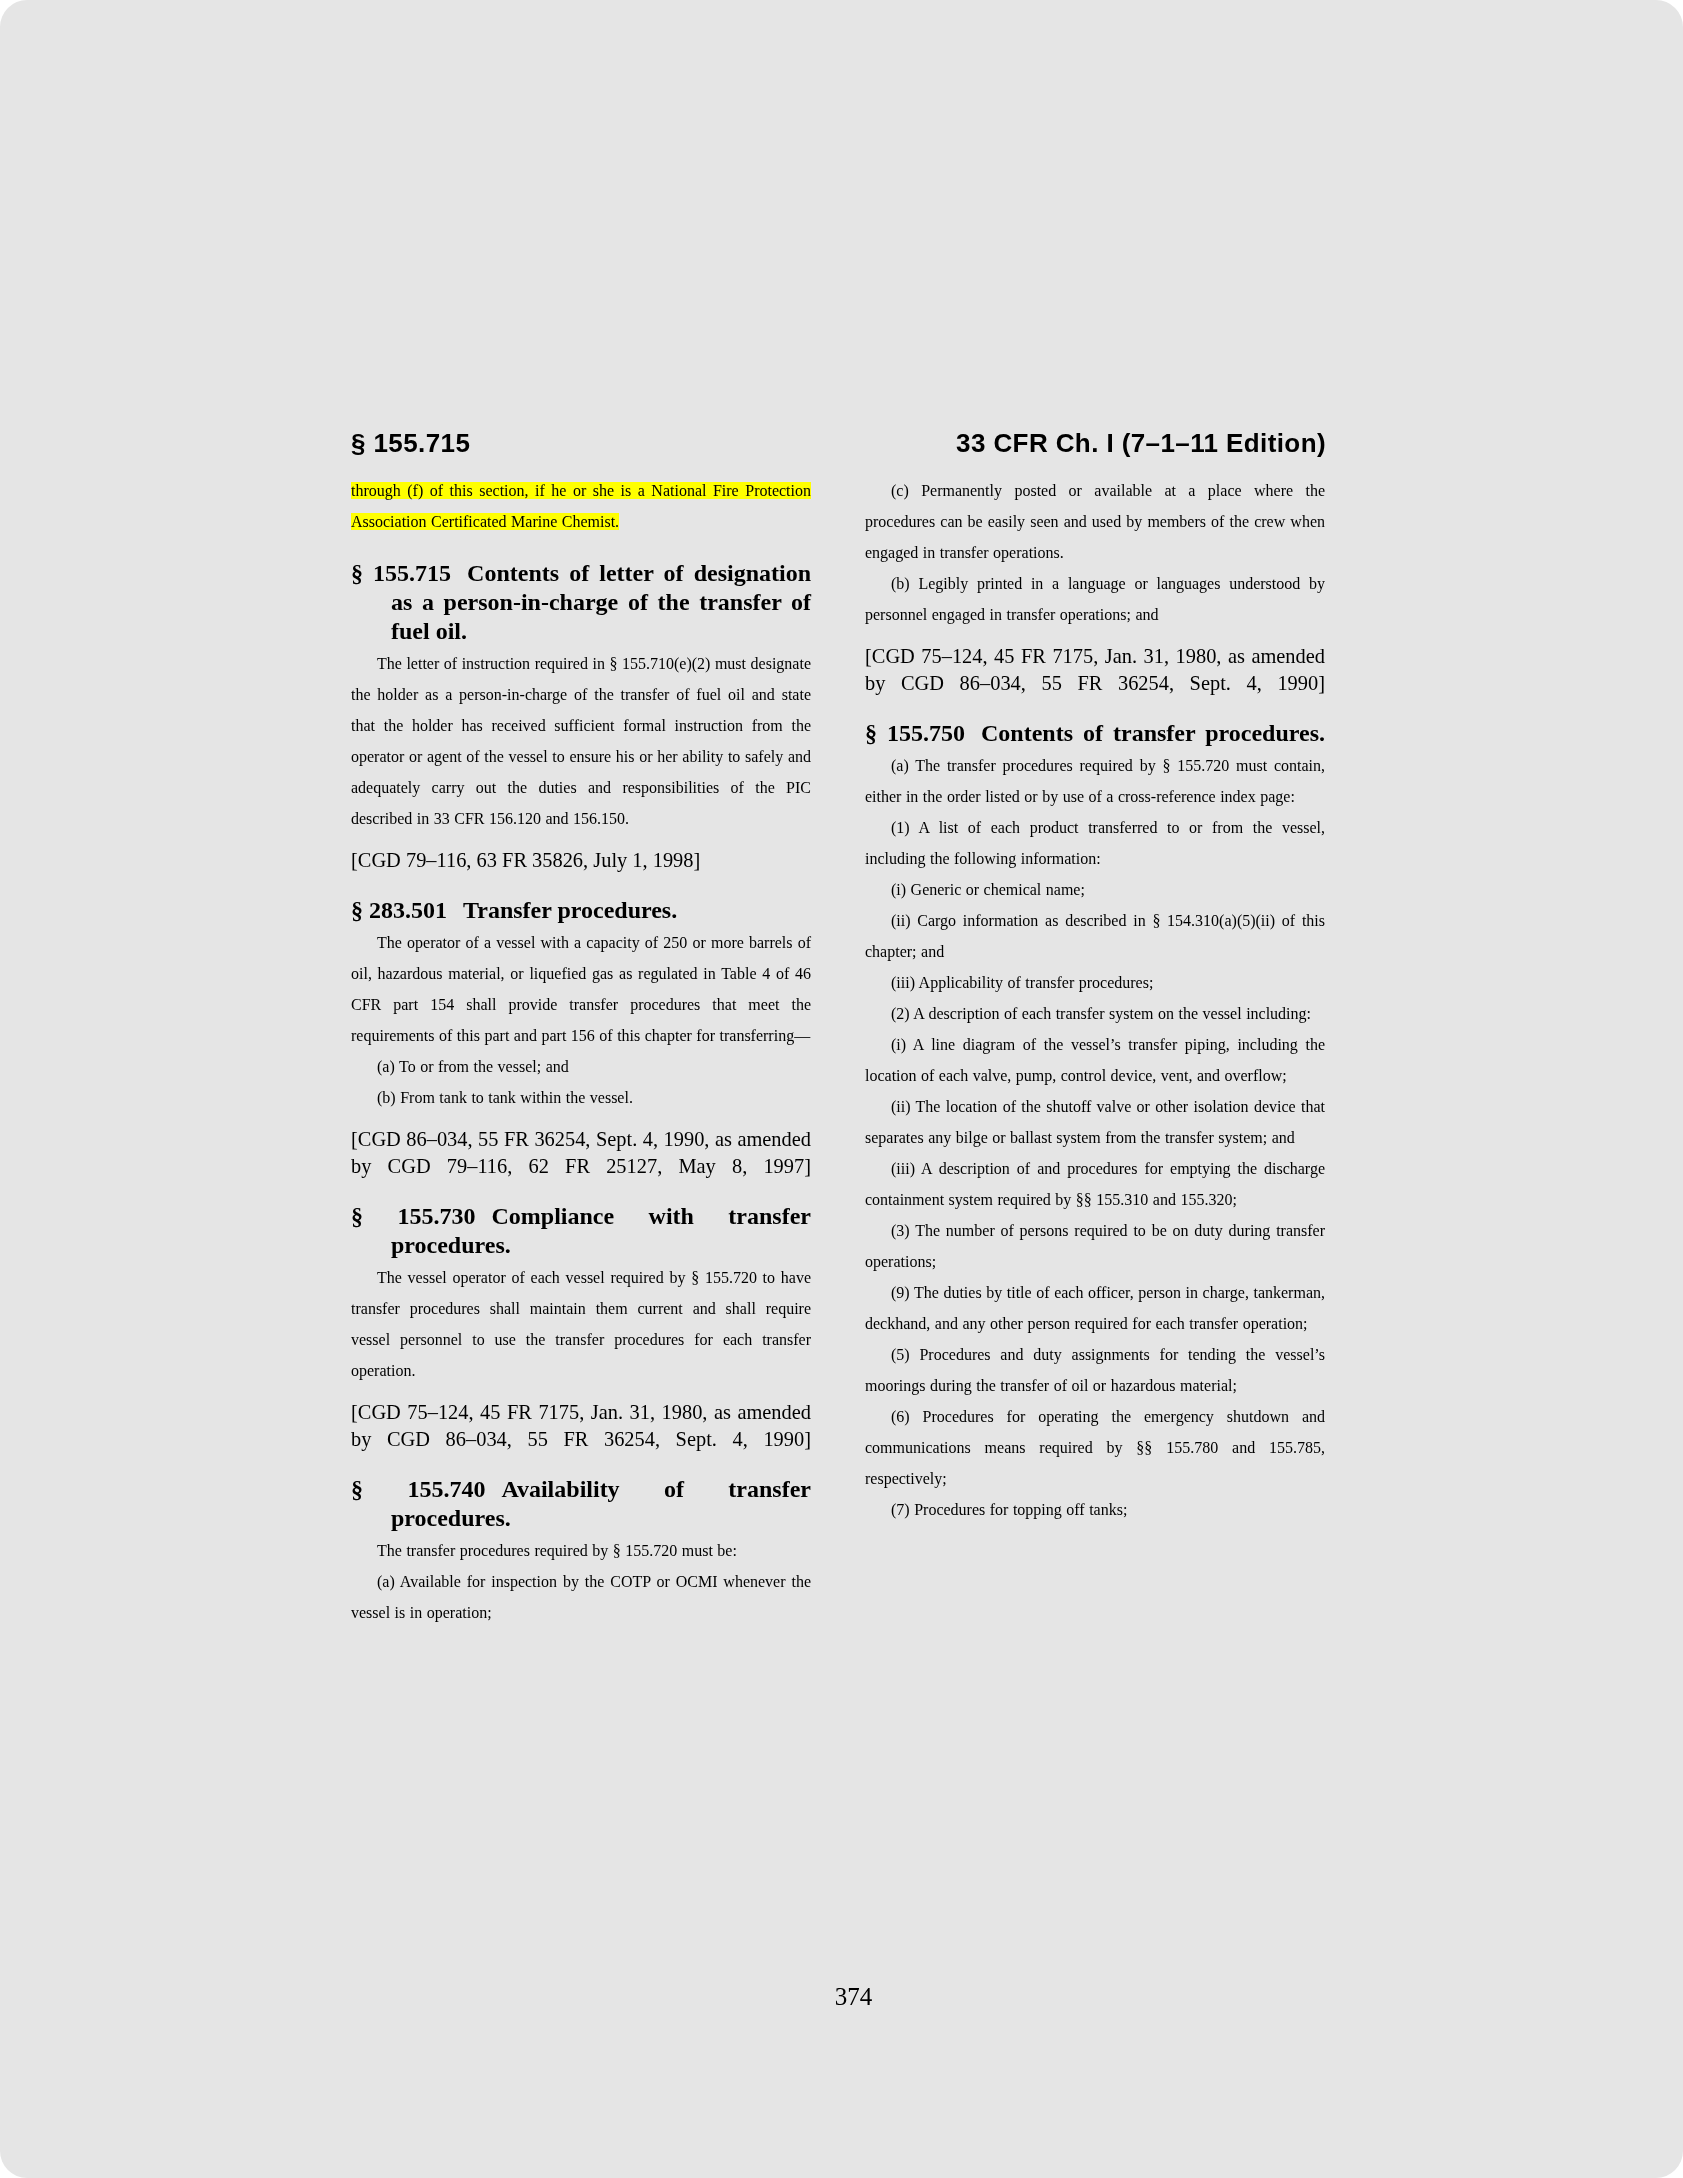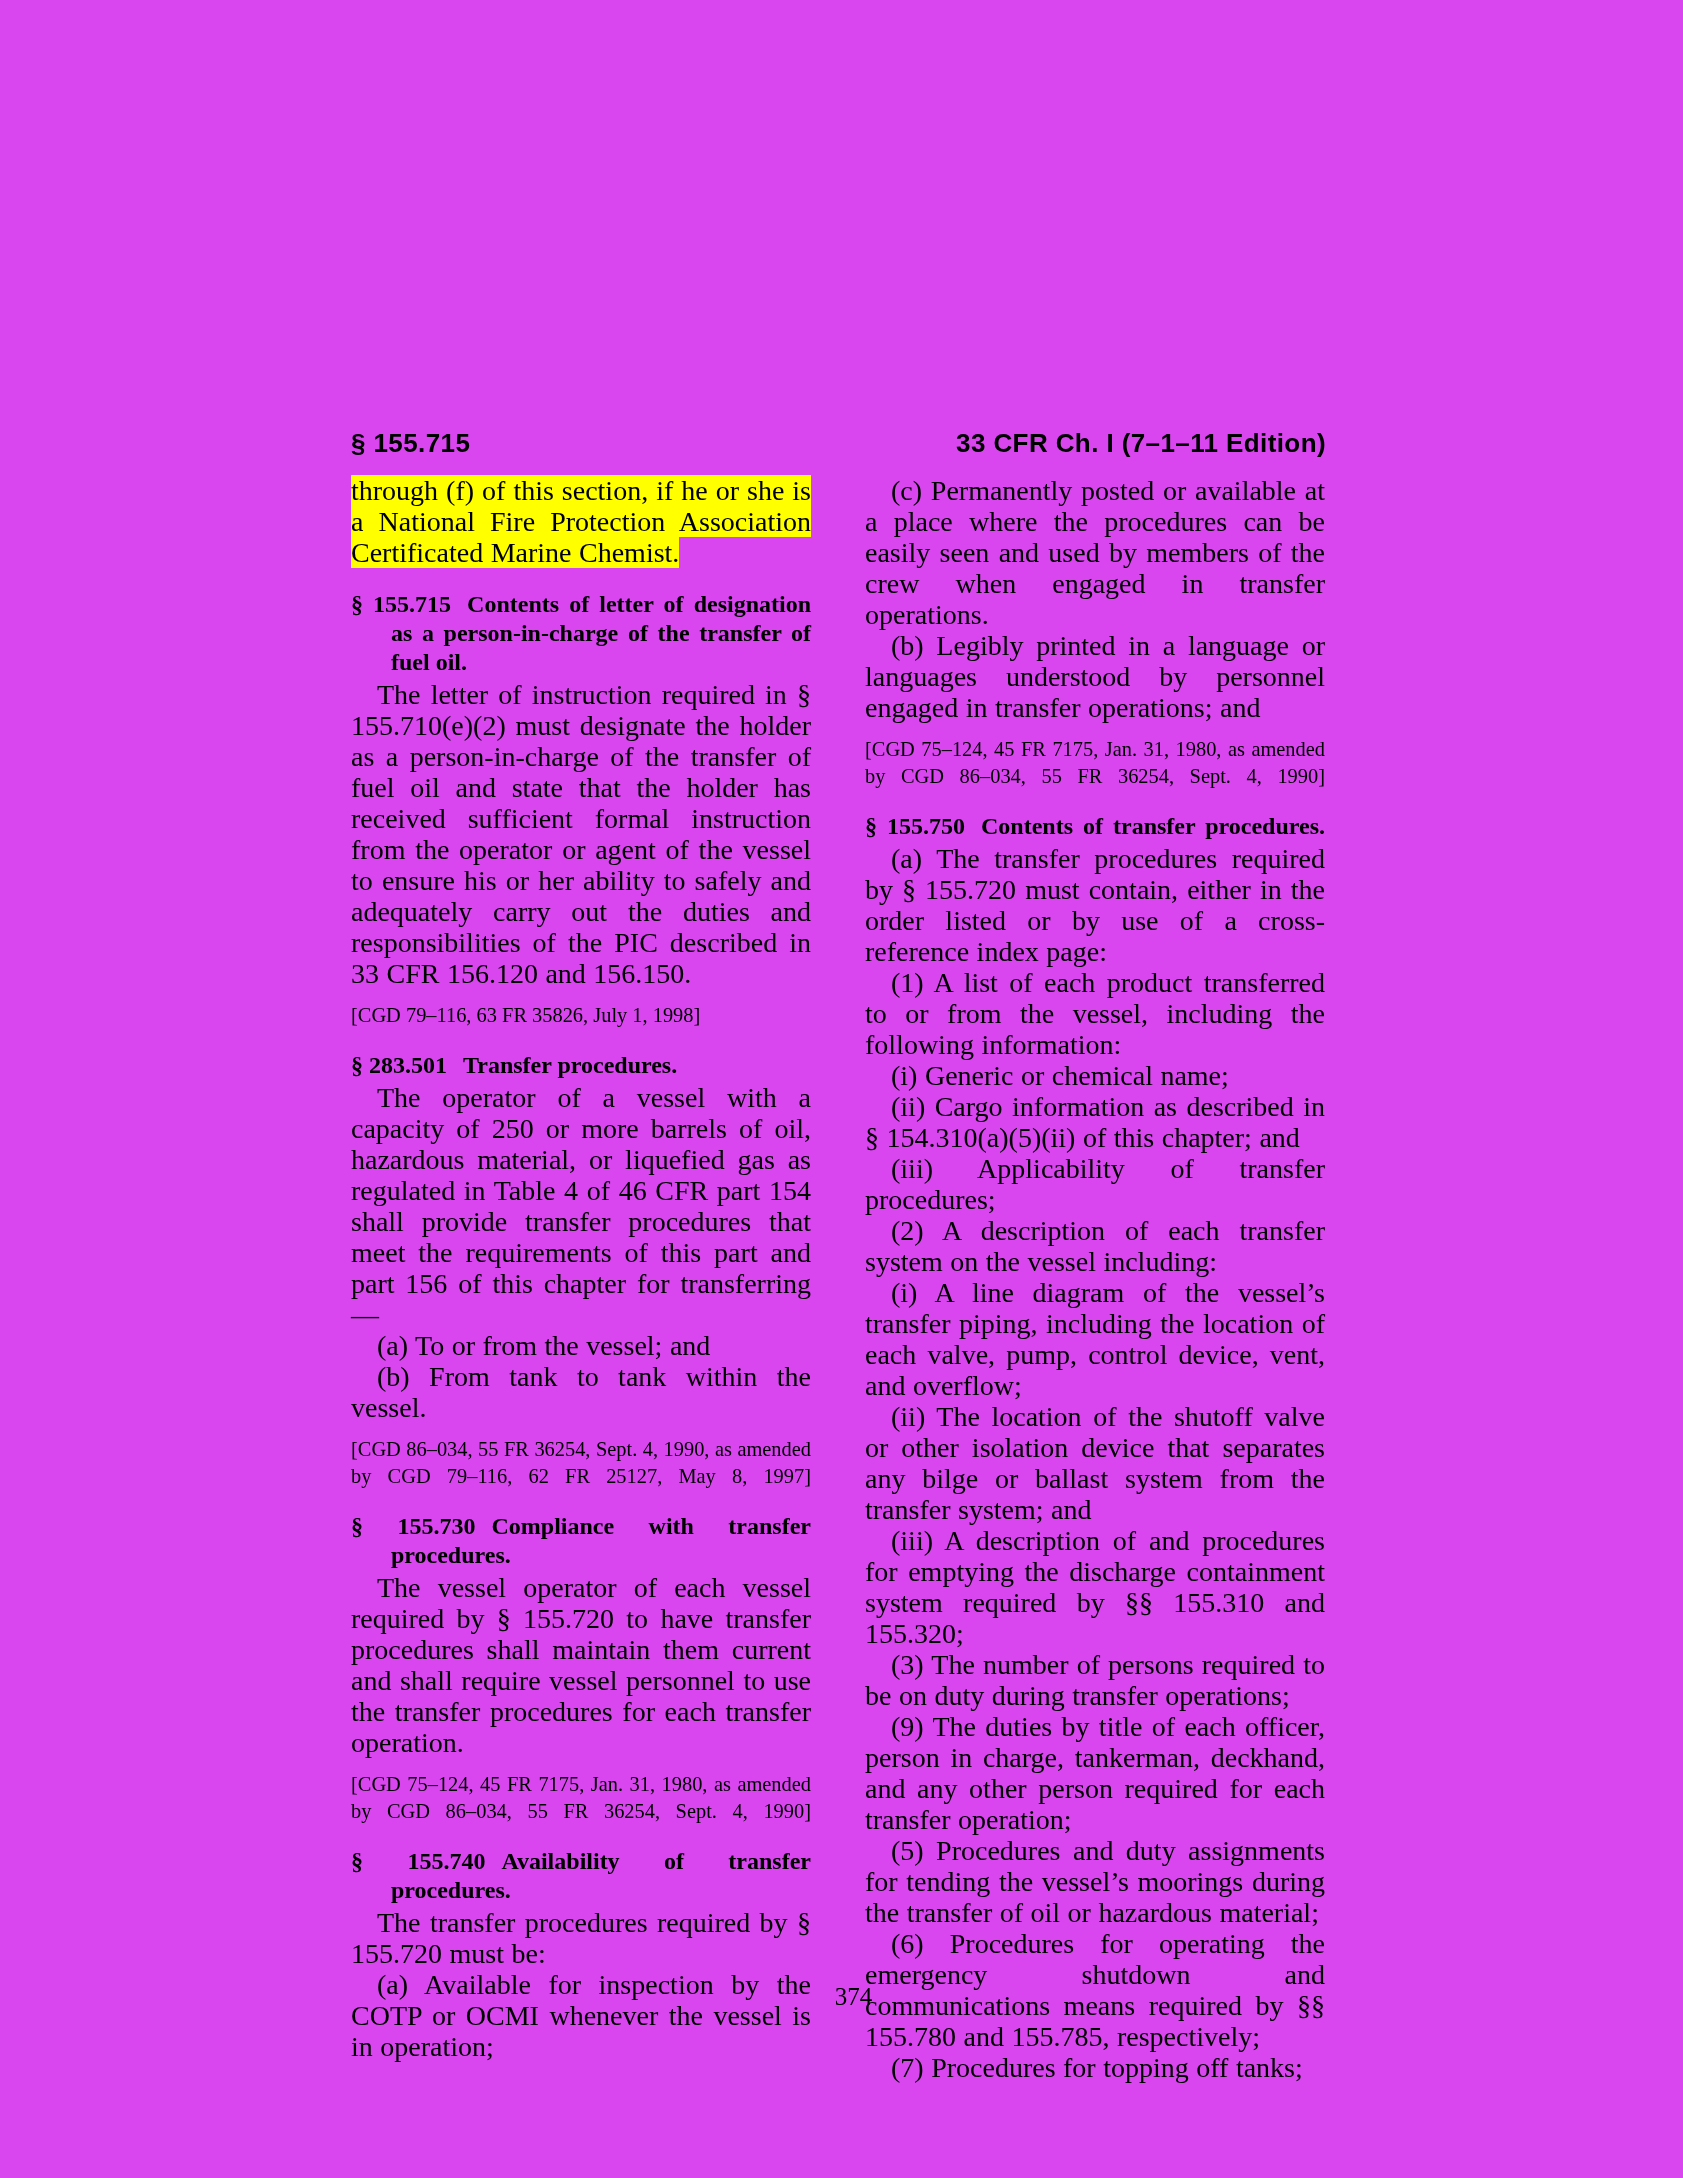--- a/index.html
+++ b/index.html
@@ -14,21 +14,22 @@
     color: #000000;
     position: relative;
     overflow: hidden;
   }
 
   .page {
     position: absolute;
     left: 0; top: 0;
     width: 1683px;
     height: 2178px;
-    background: #d946ef;
+    background: #e5e5e5;
+    border-radius: 27px;
   }
 
   
   .running-head {
     position: absolute;
     left: 351px;
     top: 428px;
     width: 975px;
     display: flex;
     justify-content: space-between;
@@ -51,21 +52,21 @@
     display: flex;
     gap: 54px;
   }
   .col {
     width: 460px;
     position: relative;
   }
 
   
   .para {
-    font-size: 28px;
+    font-size: 16px;
     line-height: 31px;
     text-align: justify;
     text-align-last: left;
     text-indent: 26px;
     margin: 0;
     hyphens: manual;
     word-spacing: 0.5px;
   }
 
   .cite {

